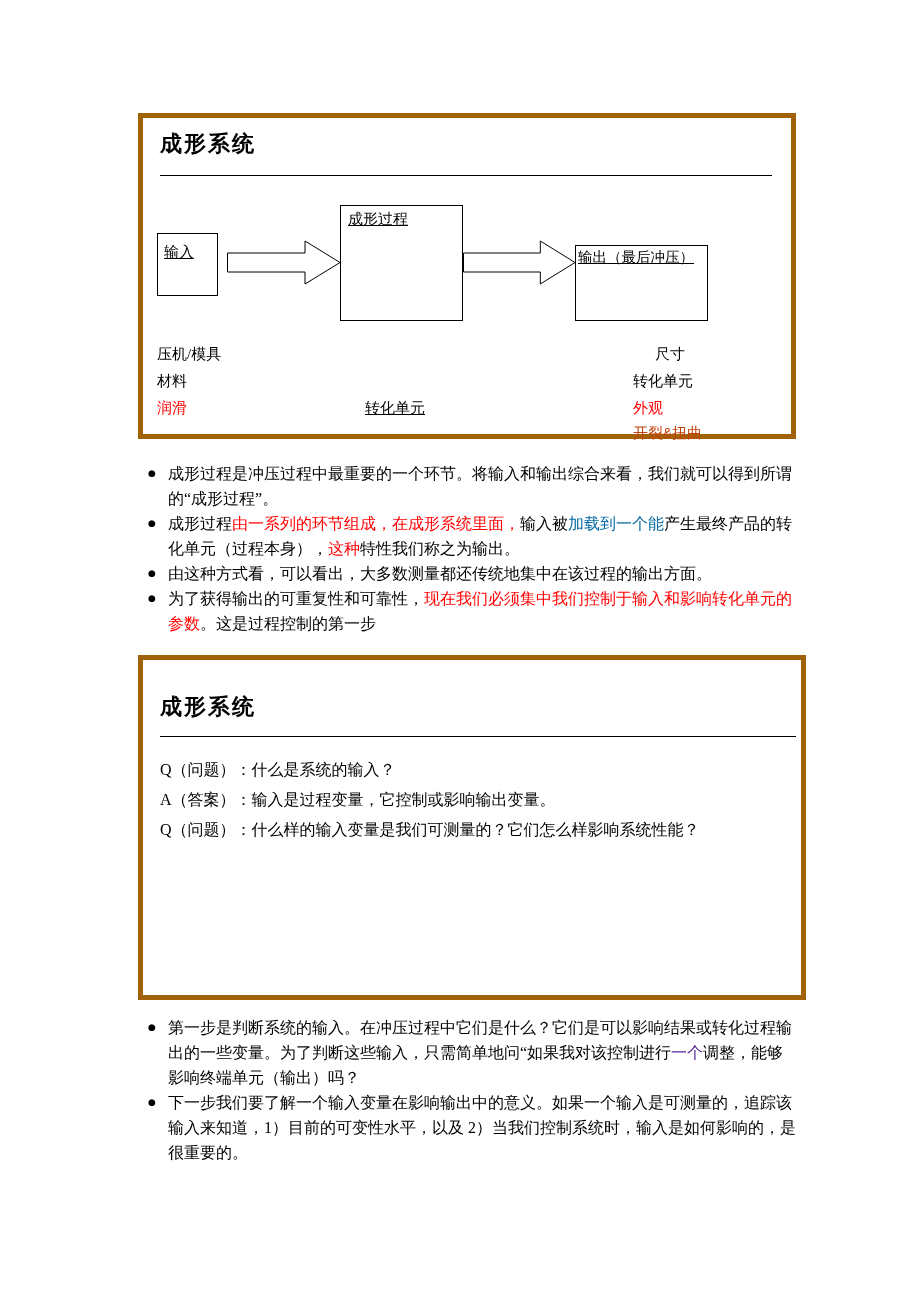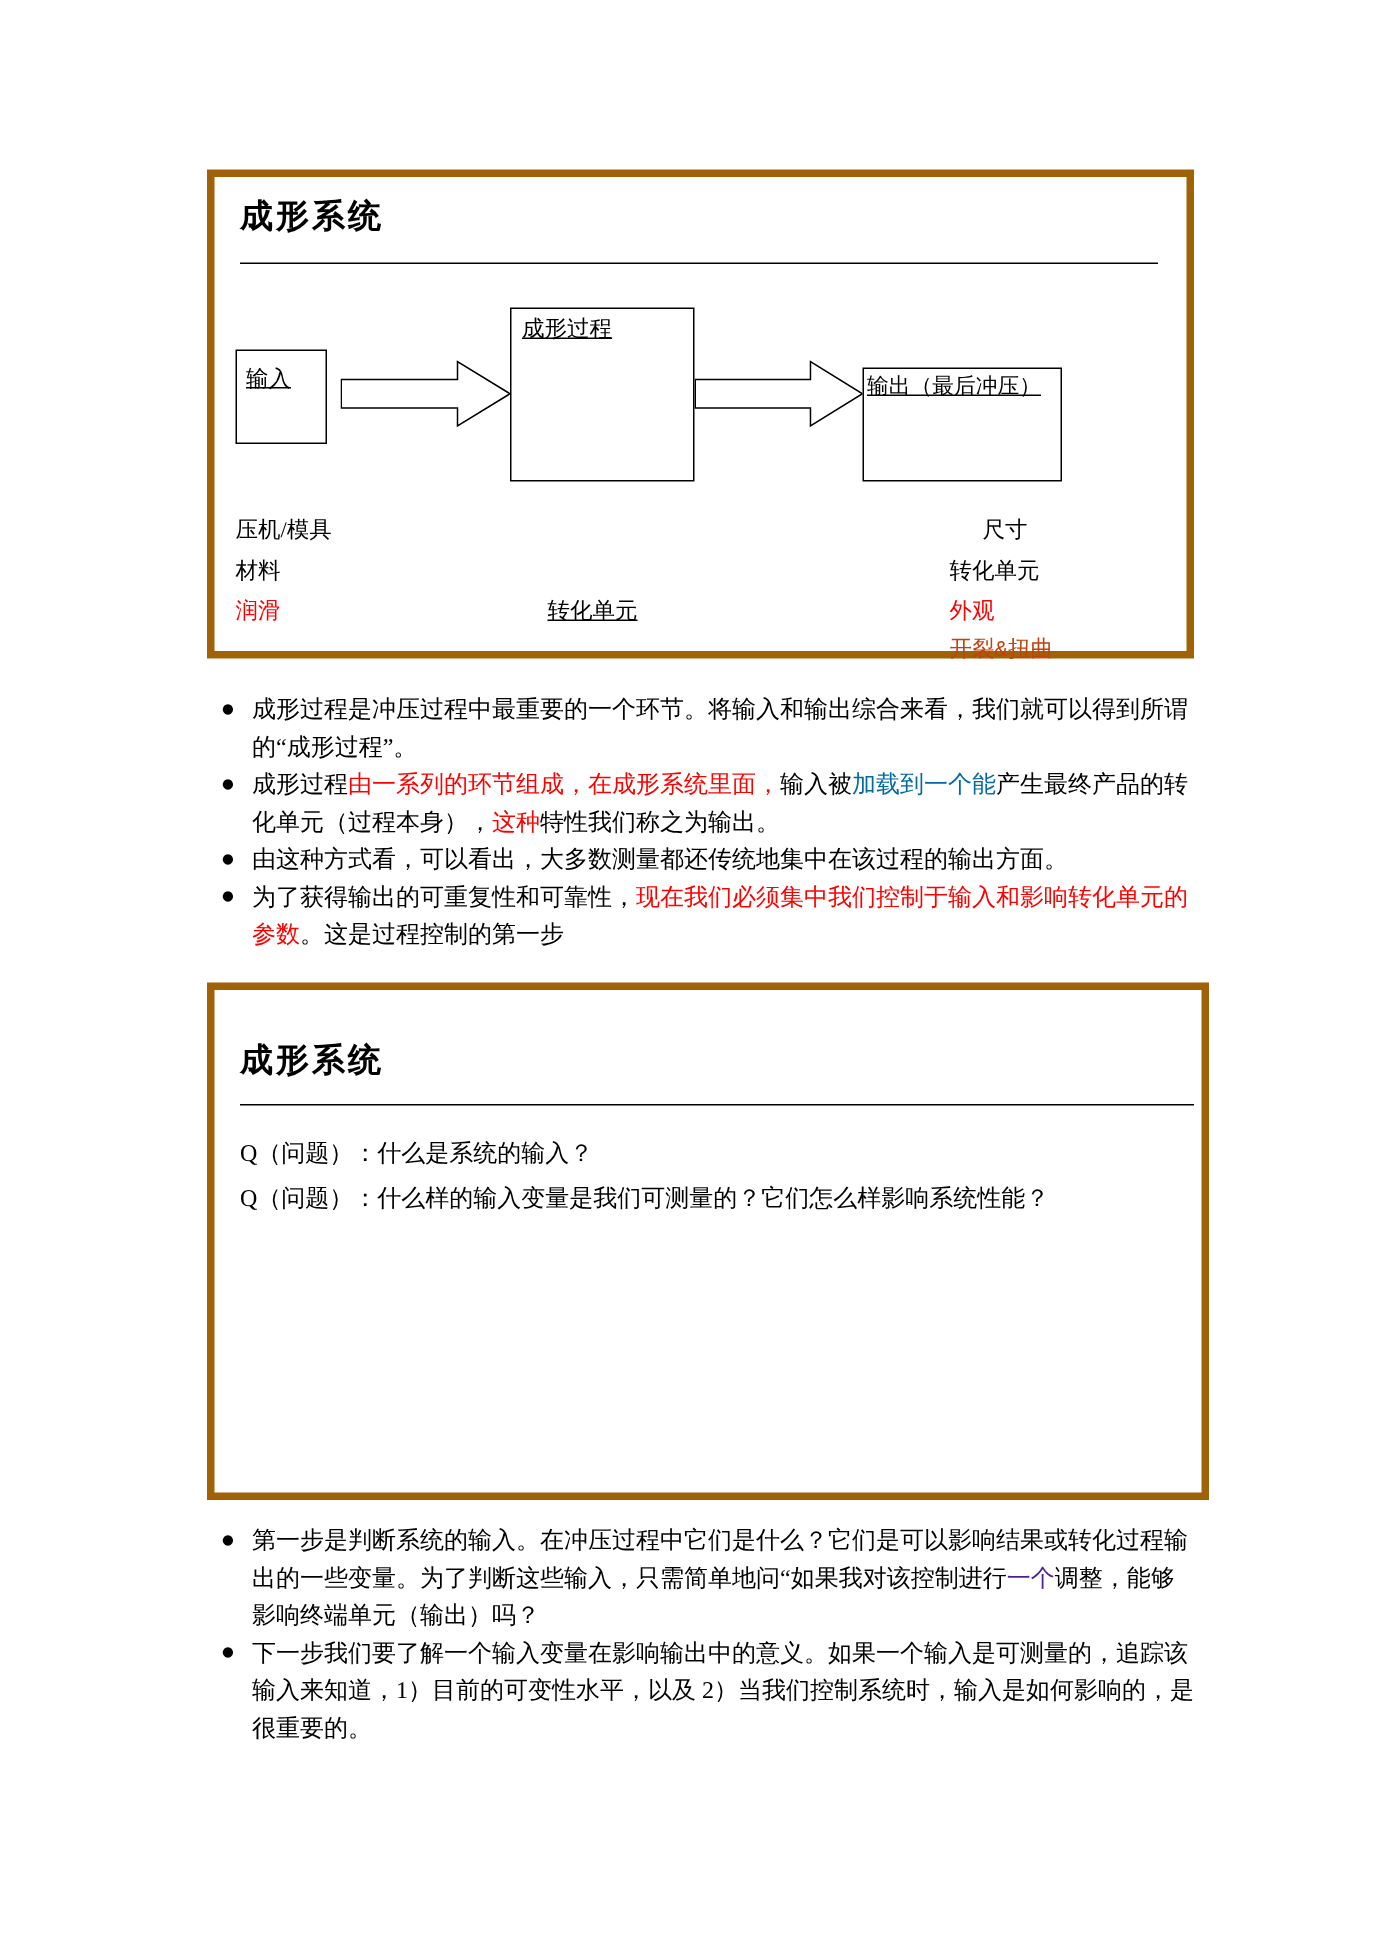--- a/index.html
+++ b/index.html
@@ -114,20 +114,21 @@
       <span class="marker">●</span>
       <span class="btext"><span>为了获得输出的可重复性和可靠性，</span><span style="color: rgb(255, 0, 0);">现在我们必须集中我们控制于输入和影响转化单元的参数</span><span>。这是过程控制的第一步</span></span>
     </li>
   </ul>
 
   <div class="slide" id="slide2">
     <div class="slide-title">成形系统</div>
     <div class="title-rule"></div>
     <div class="qa">
       <div class="qa-line">Q（问题）：什么是系统的输入？</div>
+      <div class="qa-line">A（答案）：输入是过程变量，它控制或影响输出变量。</div>
       <div class="qa-line">Q（问题）：什么样的输入变量是我们可测量的？它们怎么样影响系统性能？</div>
     </div>
   </div>
 
   <ul class="bullets" id="bullets2">
     <li>
       <span class="marker">●</span>
       <span class="btext"><span>第一步是判断系统的输入。在冲压过程中它们是什么？它们是可以影响结果或转化过程输出的一些变量。为了判断这些输入，只需简单地问“如果我对该控制进行</span><span style="color: #4c1d95;">一个</span><span>调整，能够影响终端单元（输出）吗？</span></span>
     </li>
     <li>

